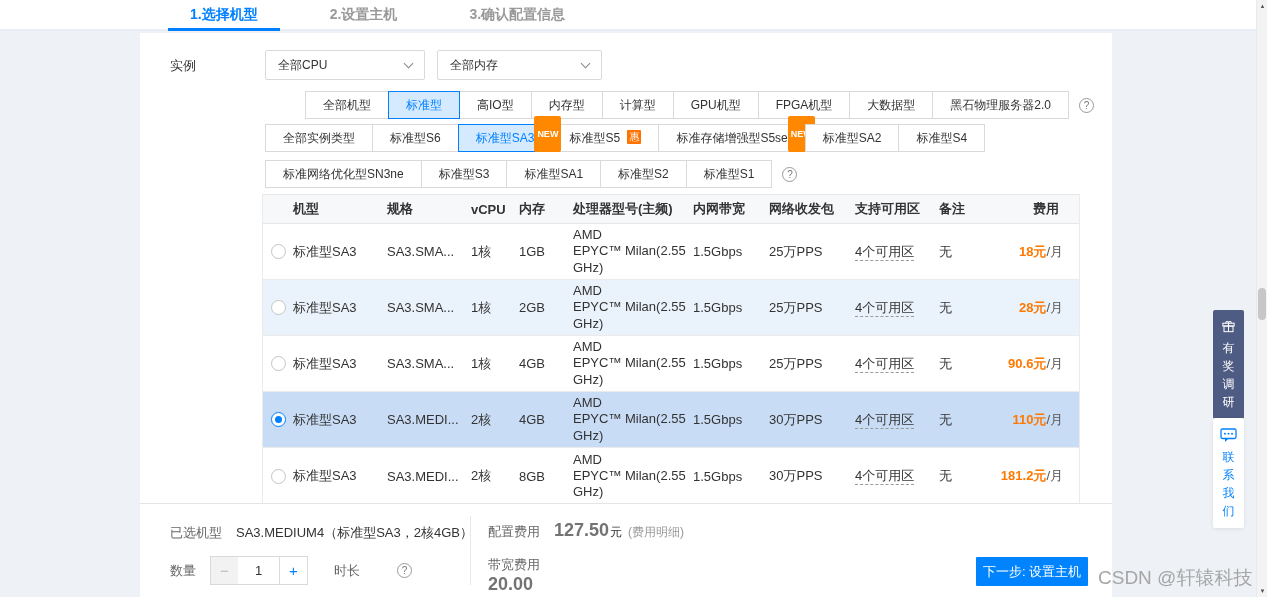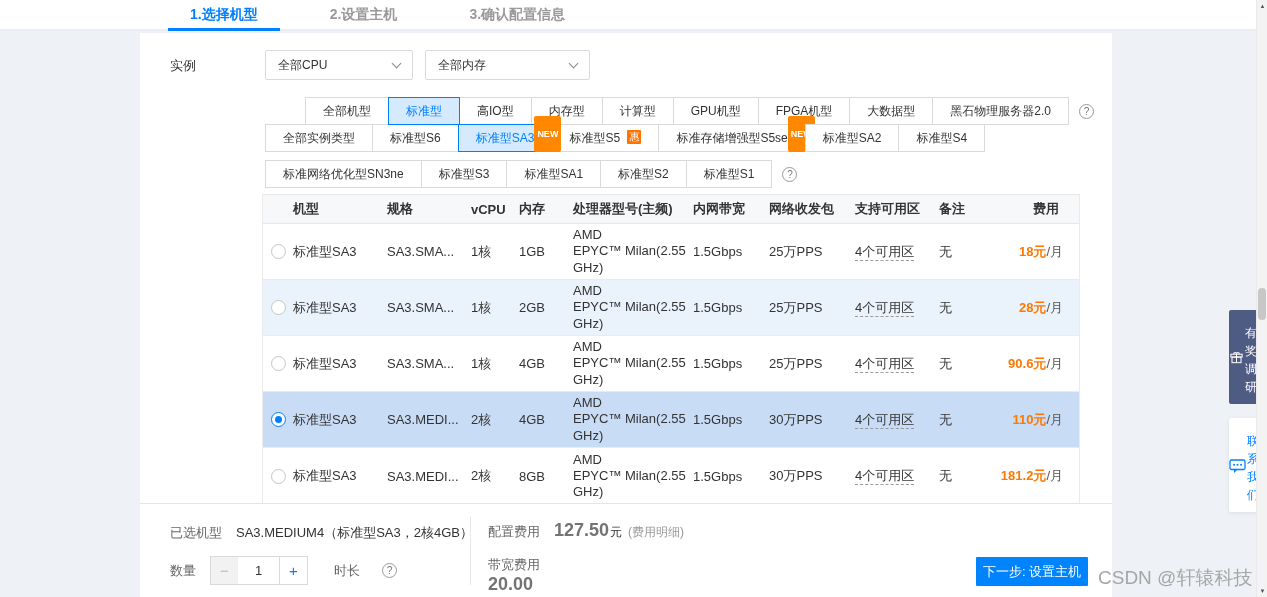--- a/index.html
+++ b/index.html
@@ -11,26 +11,26 @@
   
   .header-band{position:absolute;left:0;top:0;width:1267px;height:31px;background:#fff;border-bottom:2px solid #e8eef4;}
   .stepper{position:absolute;left:168px;top:0;height:31px;display:flex;}
   .step{height:31px;line-height:29px;padding:0 22px;font-size:14px;color:#999;font-weight:bold;cursor:pointer;margin-right:28px;white-space:nowrap;}
   .step.active{color:#0080ff;border-bottom:3px solid #0080ff;}
   
   .main-panel{position:absolute;left:140px;top:33px;width:972px;height:470px;background:#fff;}
   .filter-label{position:absolute;left:30px;top:24px;font-size:13px;color:#333;}
   .filter-selects{position:absolute;left:125px;top:17px;display:flex;gap:12px;}
   .select{height:30px;background:#fff;border:1px solid #d9d9d9;border-radius:2px;display:flex;align-items:center;justify-content:space-between;padding:0 12px;font-size:12px;color:#333;cursor:pointer;}
-  .select.w-cpu{width:148px;}
+  .select.w-cpu{width:160px;}
   .select.w-mem{width:165px;}
   .select.w-dur{width:110px;height:30px;}
   .chev{width:7px;height:7px;border-right:1px solid #888;border-bottom:1px solid #888;transform:rotate(45deg);margin-top:-4px;flex:none;}
   .tab-row{position:absolute;display:flex;align-items:center;}
-  .tab-row.family{left:125px;top:64px;padding-left:40px;}
+  .tab-row.family{left:125px;top:58px;padding-left:40px;}
   .tab-row.type1{left:125px;top:91px;}
   .tab-row.type2{left:125px;top:127px;}
   .btn-tab{height:28px;line-height:26px;padding:0 17px;background:#fff;border:1px solid #d9d9d9;font-size:12px;color:#333;cursor:pointer;margin-left:-1px;position:relative;white-space:nowrap;}
   .btn-tab:first-child{margin-left:0;}
   .btn-tab.selected{background:#d6eaff;color:#0080ff;border-color:#0080ff;z-index:2;}
   .badge-new{position:absolute;top:-9px;right:-10px;background:#ff8800;color:#fff;font-size:9px;line-height:12px;padding:12px 3px;border-radius:2px;font-weight:bold;}
   .badge-hui{display:inline-block;vertical-align:2px;margin-left:4px;background:#ff7200;color:#fff;font-size:10px;line-height:13px;width:14px;height:14px;text-align:center;border-radius:1px;}
   .help{width:15px;height:15px;border:1px solid #999;border-radius:50%;color:#777;font-size:10px;line-height:13px;text-align:center;margin-left:10px;cursor:pointer;flex:none;background:#fff;}
   
   .spec-table{position:absolute;left:122px;top:161px;width:818px;border:1px solid #ebebeb;border-top:none;}
@@ -64,21 +64,21 @@
   .f-divider{position:absolute;left:330px;top:12px;bottom:12px;width:1px;background:#e8e8e8;}
   .f-right-a{position:absolute;left:348px;top:16px;display:flex;align-items:baseline;}
   .f-right-b{position:absolute;left:348px;top:52px;display:flex;align-items:baseline;flex-direction:column;}
   .fee-num{color:#737373;font-size:18px;font-weight:bold;margin-right:1px;}
   .fee-unit{color:#333;font-size:12px;margin-right:6px;}
   .fee-detail{color:#999;font-size:12px;cursor:pointer;}
   .next-btn{position:absolute;right:24px;top:53px;width:112px;height:29px;background:#0083ff;color:#fff;border:none;font-size:13px;text-align:center;line-height:29px;cursor:pointer;border-radius:1px;font-family:inherit;}
   
   .watermark{position:absolute;left:1098px;top:565px;font-size:19px;color:#a6a6a6;white-space:nowrap;}
   
-  .side-widget{position:absolute;left:1213px;width:31px;border-radius:2px;display:flex;align-items:center;padding:9px 0 8px;cursor:pointer;margin-left:16px;}
+  .side-widget{position:absolute;left:1213px;width:31px;border-radius:2px;display:flex;flex-direction:column;align-items:center;padding:9px 0 8px;cursor:pointer;}
   .side-widget.survey{top:310px;background:#4e5b82;}
   .side-widget.contact{top:418px;background:#fff;box-shadow:0 1px 4px rgba(0,0,0,0.08);}
   .v-text{width:14px;word-break:break-all;text-align:center;font-size:12px;line-height:18px;margin-top:5px;}
   .survey .v-text{color:#fff;}
   .contact .v-text{color:#0080ff;}
   
   .scrollbar{position:absolute;right:0;top:0;width:11px;height:597px;background:#f3f3f3;border-left:1px solid #e9e9e9;}
   .sb-arrow{position:absolute;left:0;width:11px;height:12px;font-size:6px;color:#555;text-align:center;line-height:12px;cursor:pointer;}
   .sb-arrow.up{top:0;}
   .sb-arrow.down{bottom:0;}
@@ -262,21 +262,21 @@
     <span class="f-label">已选机型</span>
     <span class="f-value">SA3.MEDIUM4（标准型SA3，2核4GB）</span>
   </div>
   <div class="f-left-b">
     <span class="f-label" style="margin-right:0">数量</span>
     <span class="stepper-box">
       <span class="stp-btn minus">−</span>
       <span class="stp-val">1</span>
       <span class="stp-btn plus">+</span>
     </span>
-    <span class="f-label" style="margin-right:12px">时长</span>
+    <span class="f-label" style="margin-right:27px">时长</span>
     <span class="help">?</span>
   </div>
   <div class="f-divider"></div>
   <div class="f-right-a">
     <span class="f-label">配置费用</span>
     <span class="fee-num">127.50</span>
     <span class="fee-unit">元</span>
     <span class="fee-detail">(费用明细)</span>
   </div>
   <div class="f-right-b">

